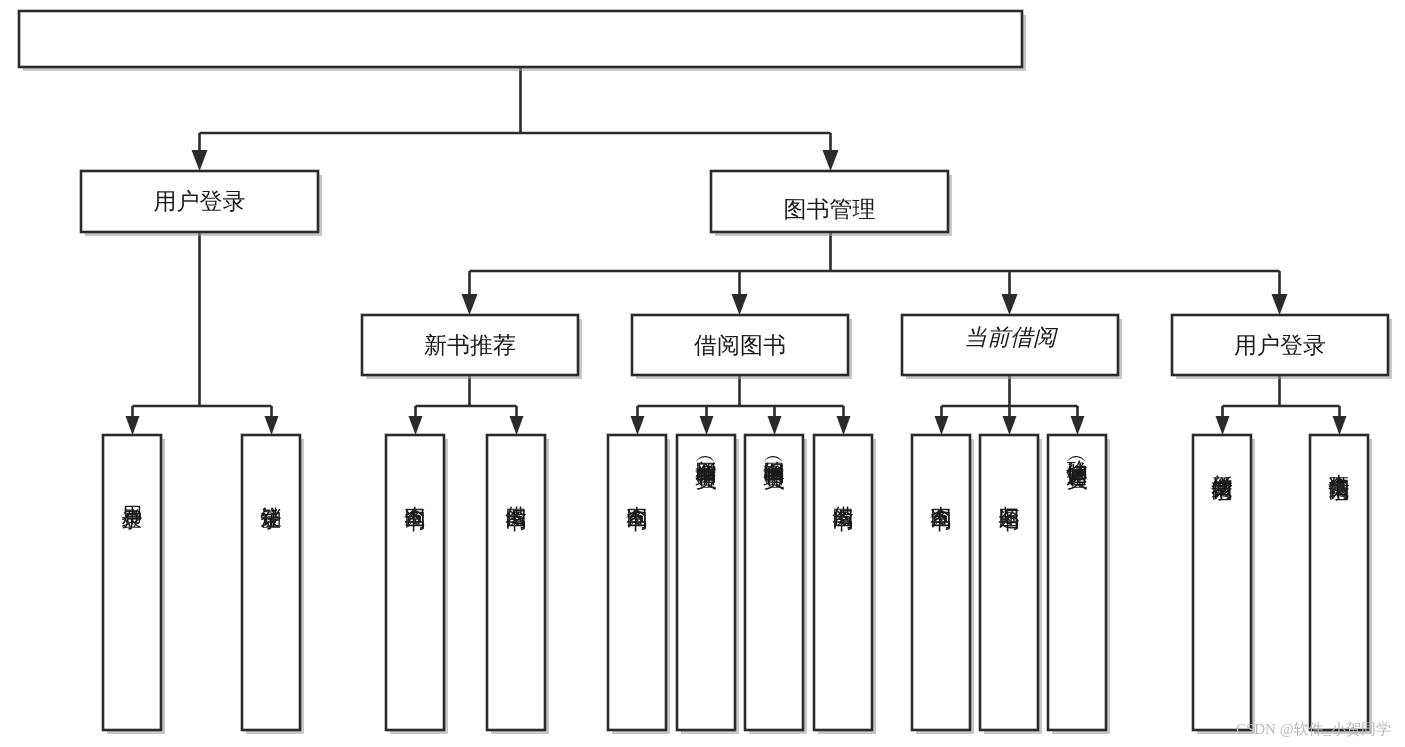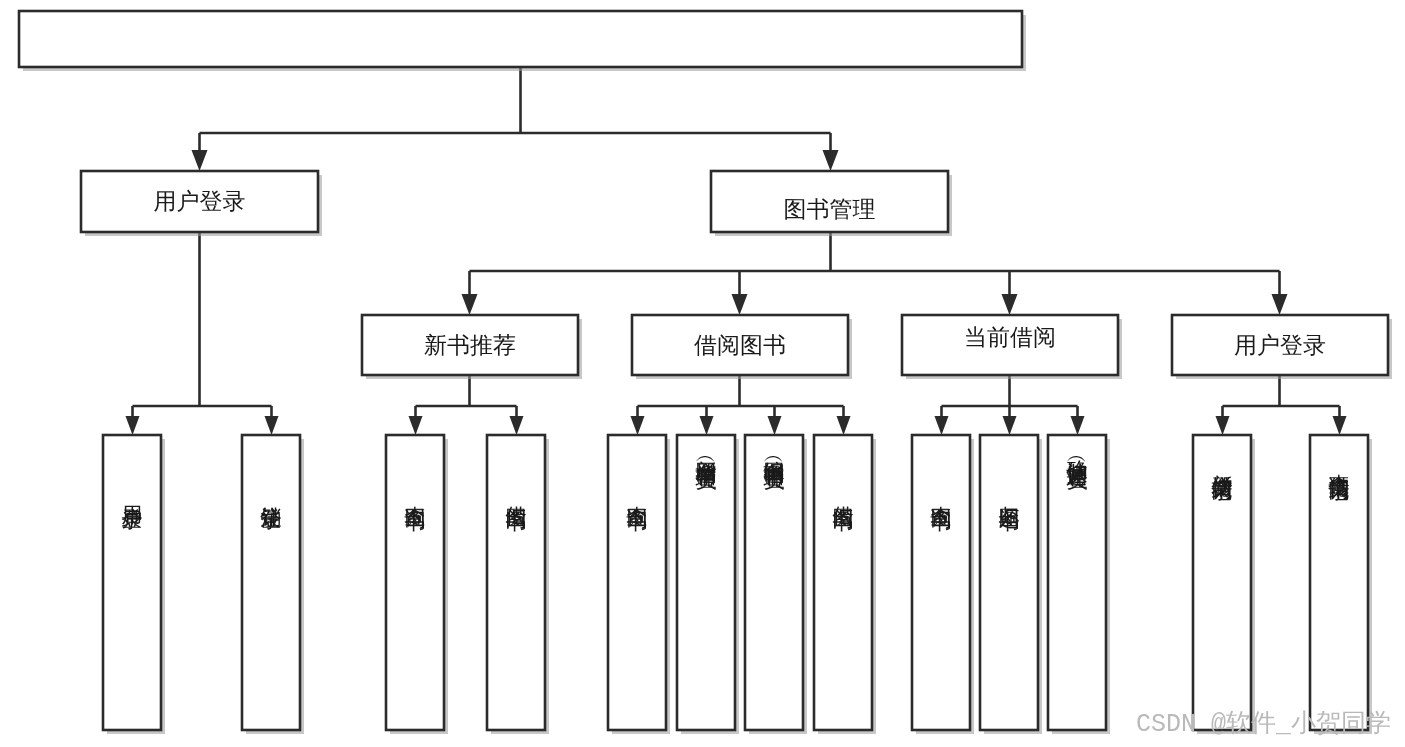--- a/index.html
+++ b/index.html
@@ -72,22 +72,22 @@
   .hlabel-text {
     font-family: "Liberation Sans", sans-serif;
     font-size: 23px;
     color: #1a1a1a;
     white-space: nowrap;
   }
   #watermark {
     position: absolute;
     right: 14px;
     bottom: 8px;
-    font-family: Liberation Mono, monospace;
-    font-size: 25px;
+    font-family: Liberation Serif, serif;
+    font-size: 15px;
     color: #b9b9b9;
     white-space: nowrap;
     pointer-events: none;
   }
 </style>
 </head>
 <body>
 
 <div id="diagram-root">
 
@@ -238,21 +238,21 @@
   </div>
 
   <div class="hlabel-holder" style="left:362px; top:315px; width:216px; height:60px;">
     <span class="hlabel-text">新书推荐</span>
   </div>
 
   <div class="hlabel-holder" style="left:632px; top:315px; width:216px; height:60px;">
     <span class="hlabel-text">借阅图书</span>
   </div>
 
-  <div class="hlabel-holder" style="left:902px; top:315px; width:216px; height:44px;">
+  <div class="hlabel-holder" style="left:902px; top:315px; width:216px; height:44px;font-style:italic;">
     <span class="hlabel-text">当前借阅</span>
   </div>
 
   <div class="hlabel-holder" style="left:1172px; top:315px; width:216px; height:60px;">
     <span class="hlabel-text">用户登录</span>
   </div>
 
   <div class="vlabel-holder" style="left:103px; top:435px; width:58px; height:295px; padding-top:54px;">
     <span class="vlabel-text">用户登录</span>
   </div>

